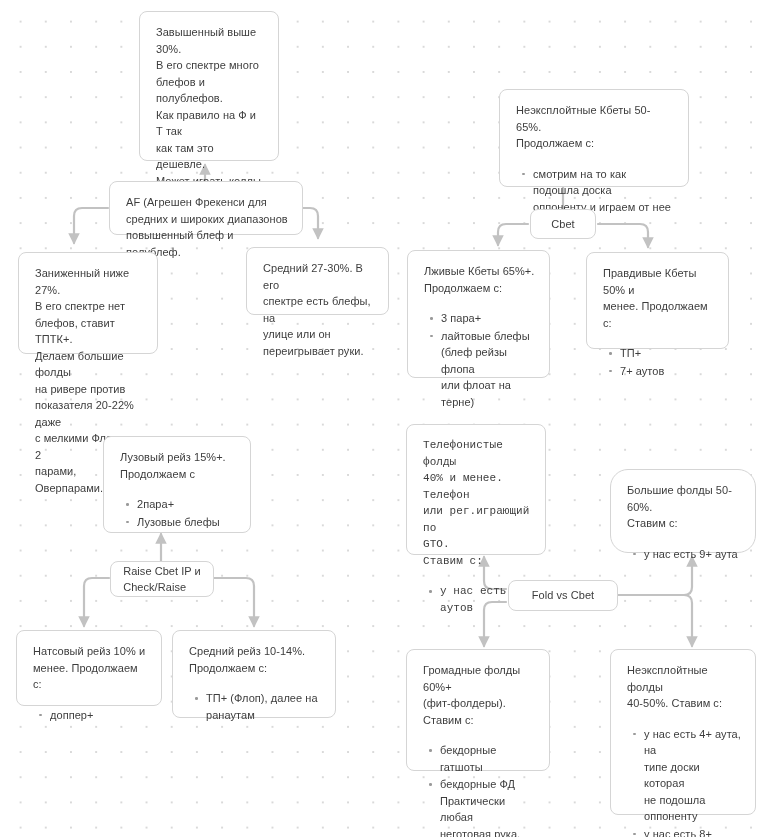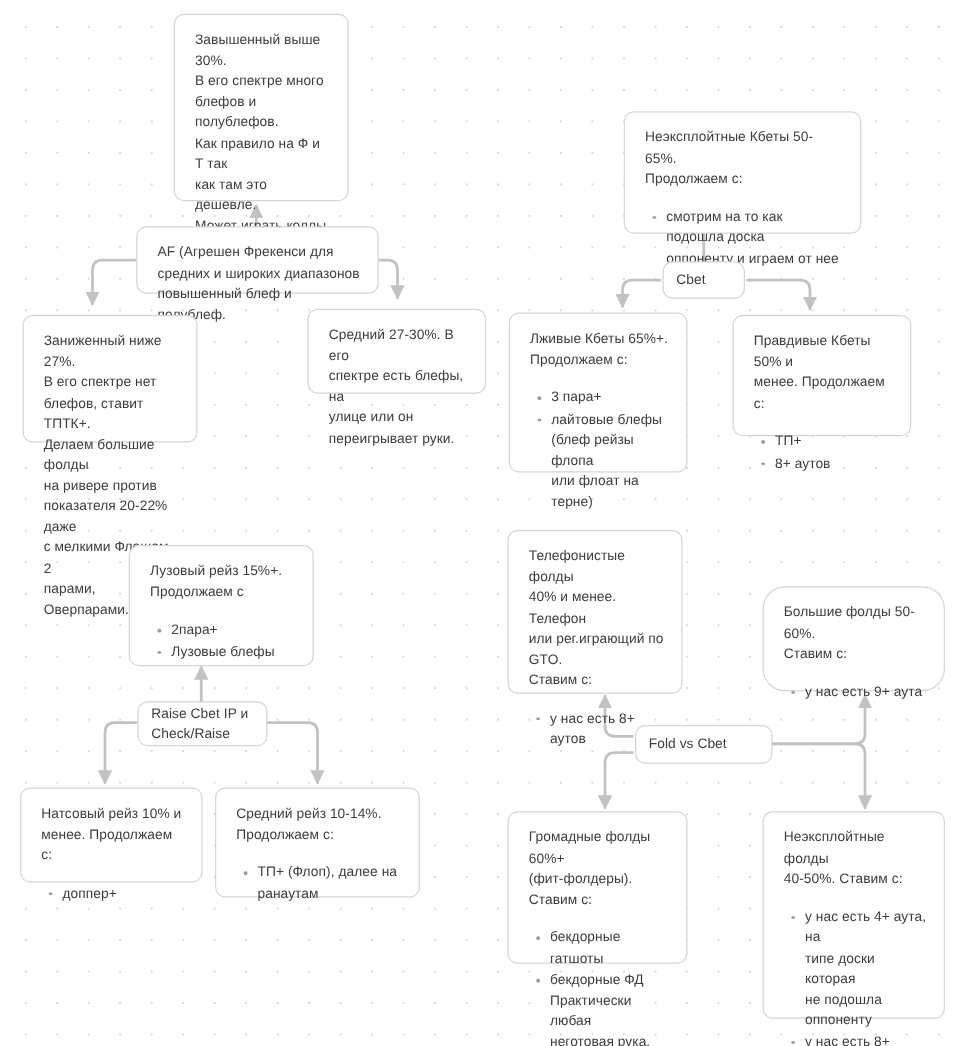--- a/index.html
+++ b/index.html
@@ -35,20 +35,21 @@
     border-radius: 8px;
     color: #3d3d3d;
     font-size: 11px;
     line-height: 16.5px;
     padding: 12px 14px 12px 16px;
     letter-spacing: 0.05px;
   }
   .node.small {
     display: flex;
     align-items: center;
+    justify-content: center;
     padding: 6px 10px;
     text-align: left;
   }
   .node .ttl {
     white-space: pre-line;
   }
   .node ul {
     margin: 14px 0 0 0;
     padding: 0 0 0 17px;
     list-style: none;
@@ -167,21 +168,21 @@
 (блеф рейзы флопа
 или флоат на терне)</li>
     </ul>
   </div>
 
   <div class="node" style="left:586px; top:252px; width:143px; height:97px;">
     <div class="ttl">Правдивые Кбеты 50% и
 менее. Продолжаем с:</div>
     <ul>
       <li>ТП+</li>
-      <li>8+ аутов</li>
+      <li>7+ аутов</li>
     </ul>
   </div>
 
   <div class="node" style="left:103px; top:436px; width:148px; height:97px;">
     <div class="ttl">Лузовый рейз 15%+.
 Продолжаем с</div>
     <ul>
       <li>2пара+</li>
       <li>Лузовые блефы</li>
     </ul>
@@ -202,21 +203,21 @@
 
   <div class="node" style="left:172px; top:630px; width:164px; height:88px;">
     <div class="ttl">Средний рейз 10-14%.
 Продолжаем с:</div>
     <ul>
       <li>ТП+ (Флоп), далее на
 ранаутам</li>
     </ul>
   </div>
 
-  <div class="node" style="left:406px; top:424px; width:140px; height:131px;">
+  <div class="node" style="left:406px; top:424px; width:140px; height:131px;font-family:Liberation Mono, monospace;">
     <div class="ttl">Телефонистые фолды
 40% и менее. Телефон
 или рег.играющий по
 GTO.
 Ставим с:</div>
     <ul class="tight">
       <li>у нас есть 8+ аутов</li>
     </ul>
   </div>
 

